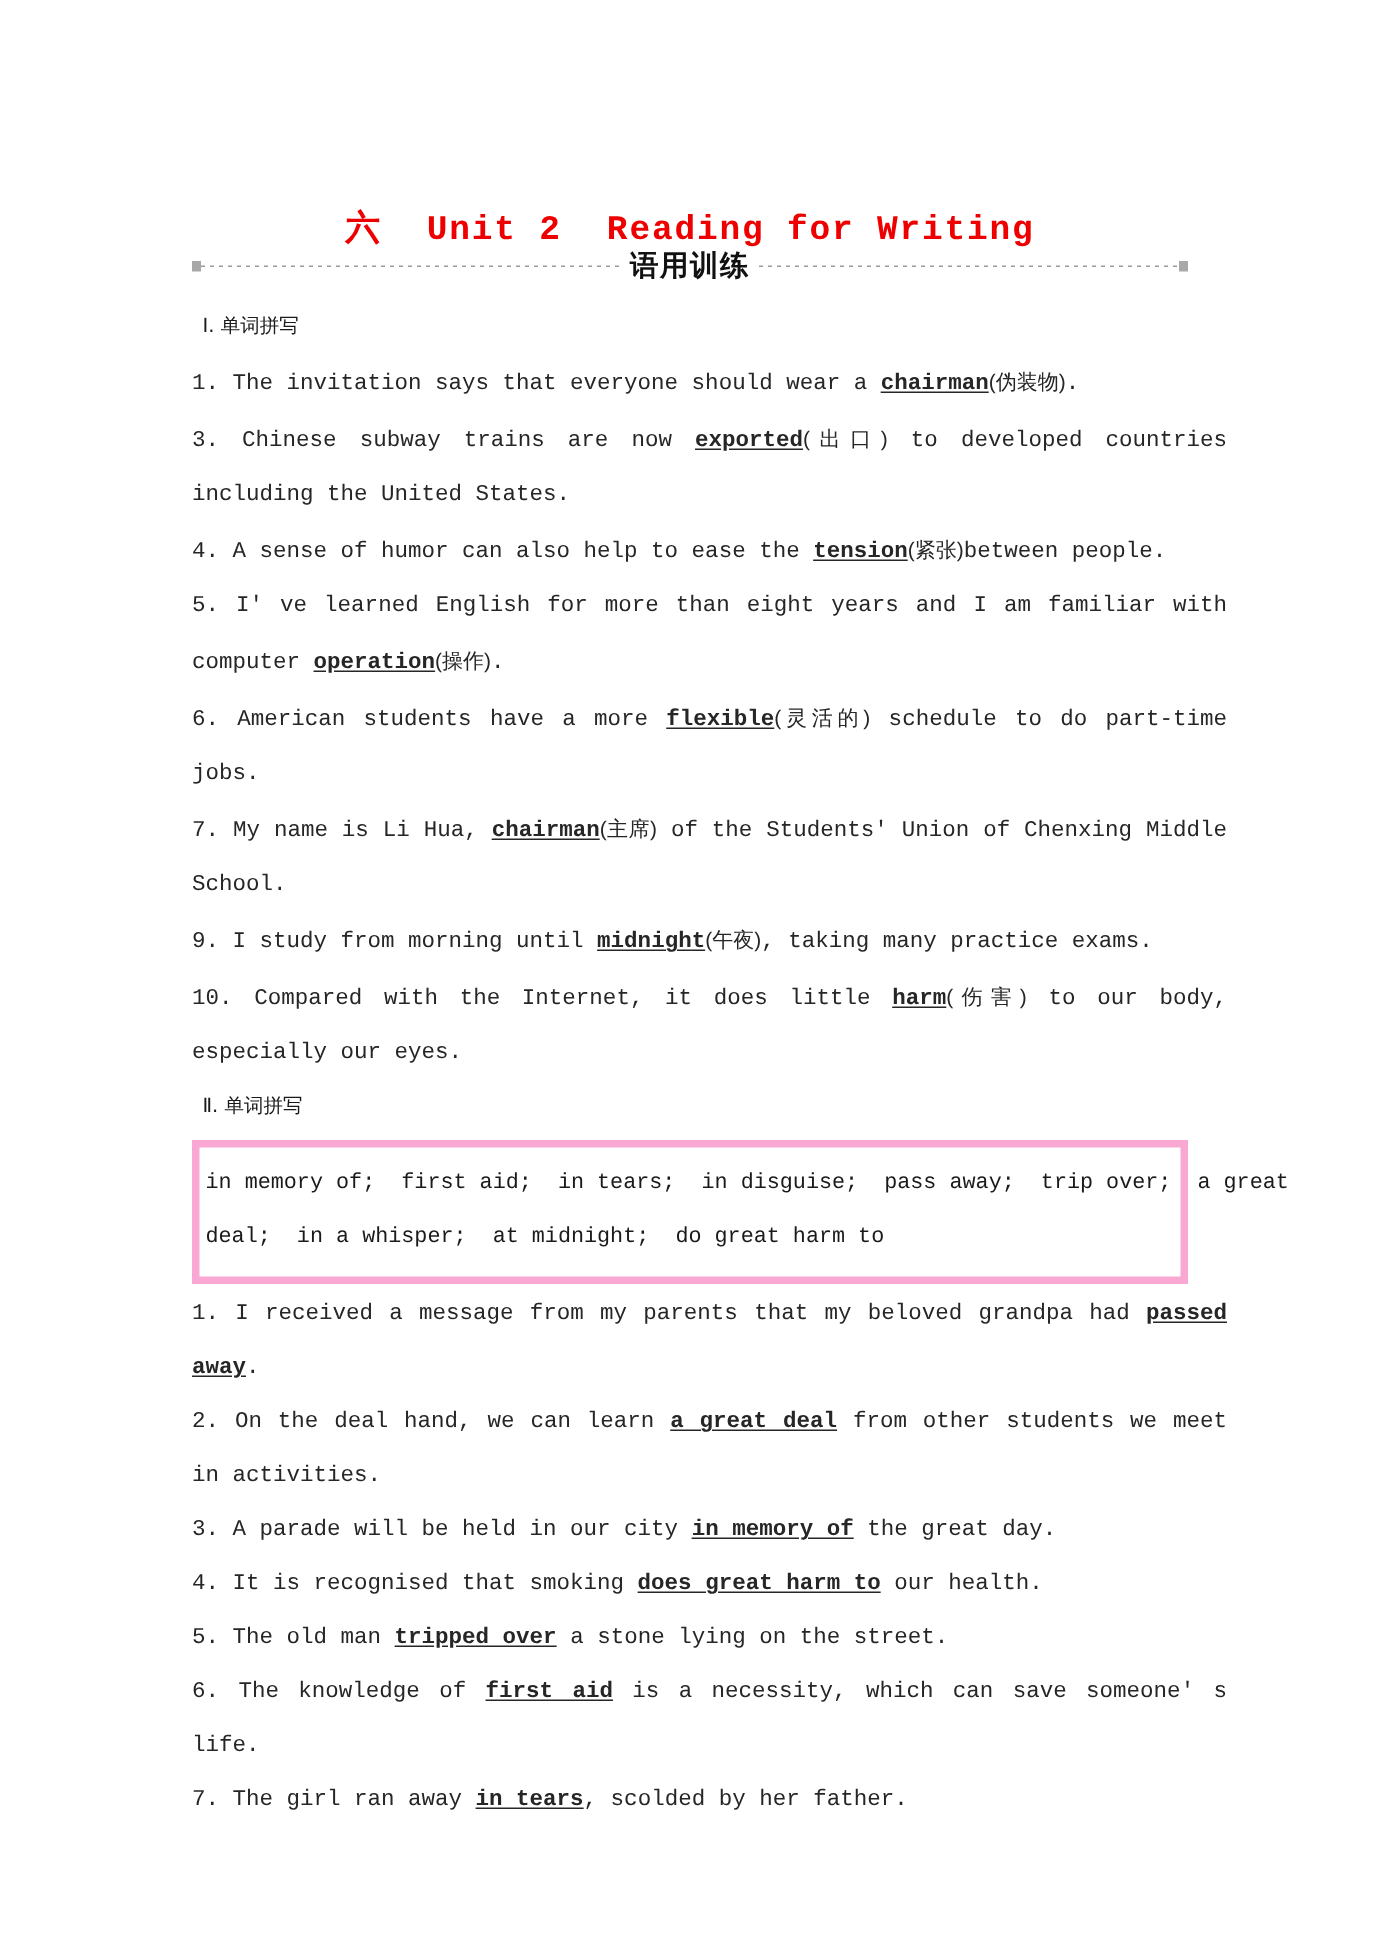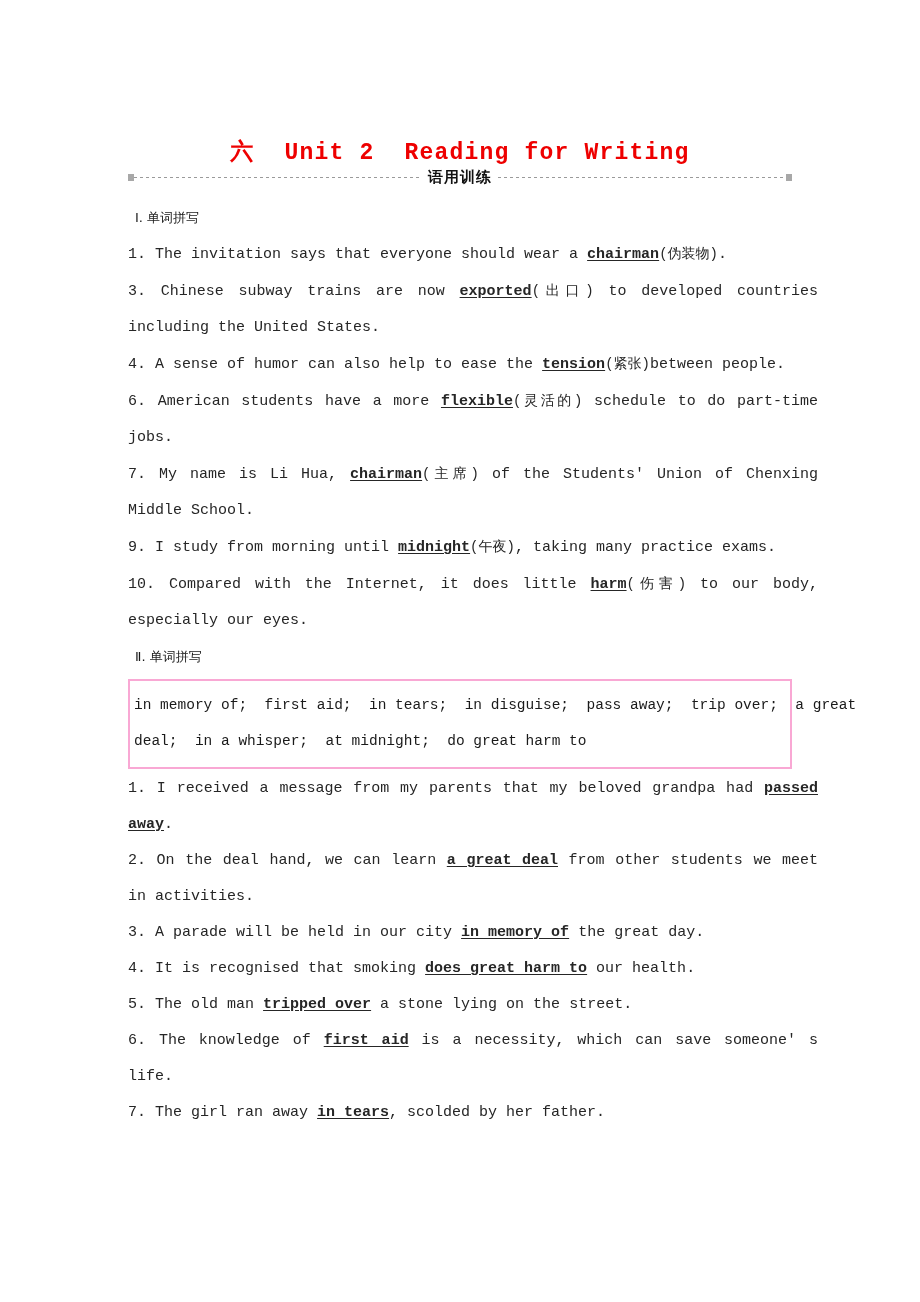--- a/index.html
+++ b/index.html
@@ -62,21 +62,21 @@
   .banner-cap {
     width: 6px;
     height: 7px;
     background: #a8a8a8;
     flex: 0 0 auto;
   }
   .banner-text {
     flex: 0 0 auto;
     font-family: Liberation Sans, sans-serif;
     font-weight: bold;
-    font-size: 15px;
+    font-size: 19px;
     color: #111111;
     letter-spacing: 1px;
     padding: 0 2px;
     white-space: pre;
   }
 
   
   .content {
     position: absolute;
     left: 128px;
@@ -104,27 +104,27 @@
     letter-spacing: 0px;
   }
   .q.just { text-align: justify; }
 
   .ans {
     font-weight: bold;
     text-decoration: underline;
     text-underline-offset: 2px;
   }
   .cn {
-    font-family: Liberation Mono, monospace;
+    font-family: Liberation Sans, sans-serif;
     font-size: 14px;
   }
 
   
   .wordbank {
-    border: 2px solid #f9a8d4;
+    border: 5px solid #f9a8d4;
     box-sizing: border-box;
     width: 664px;
     padding: 6px 4px 8px 4px;
     margin: 4px 0 2px 0;
     font-size: 14.5px;
     line-height: 36px;
   }
   .wordbank .line { white-space: pre; }
 </style>
 </head>
@@ -155,20 +155,24 @@
     <div class="q just">
       <span>3.</span>
       <span>Chinese subway trains are now </span><span class="ans">exported</span><span class="cn">(出口)</span><span> to developed countries including the United States.</span>
     </div>
 
     <div class="q just">
       <span>4.</span>
       <span>A sense of humor can also help to ease the </span><span class="ans">tension</span><span class="cn">(紧张)</span><span>between people.</span>
     </div>
 
+    <div class="q just">
+      <span>5.</span>
+      <span>I' ve learned English for more than eight years and I am familiar with computer </span><span class="ans">operation</span><span class="cn">(操作)</span><span>.</span>
+    </div>
 
     <div class="q just">
       <span>6.</span>
       <span>American students have a more </span><span class="ans">flexible</span><span class="cn">(灵活的)</span><span> schedule to do part-time jobs.</span>
     </div>
 
     <div class="q just">
       <span>7.</span>
       <span>My name is Li Hua, </span><span class="ans">chairman</span><span class="cn">(主席)</span><span> of the Students'  Union of Chenxing Middle School.</span>
     </div>

